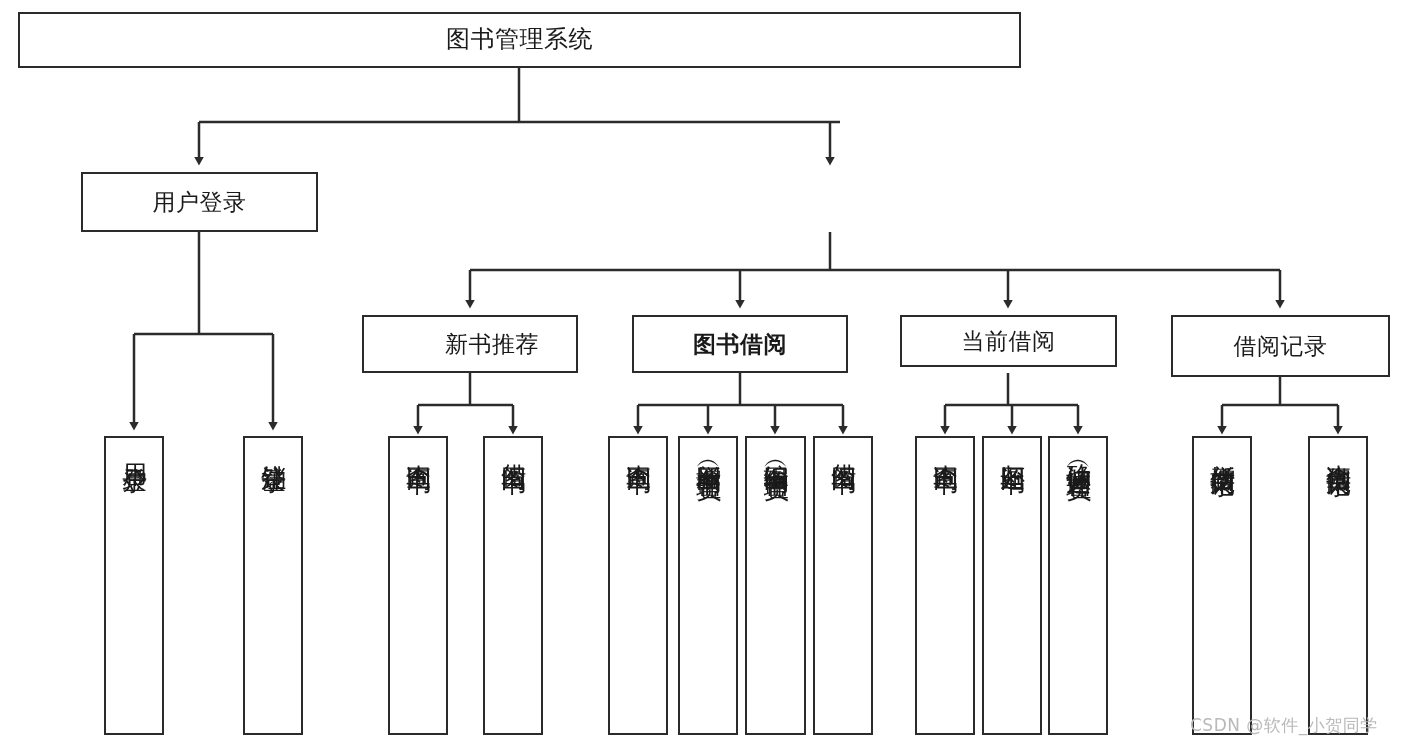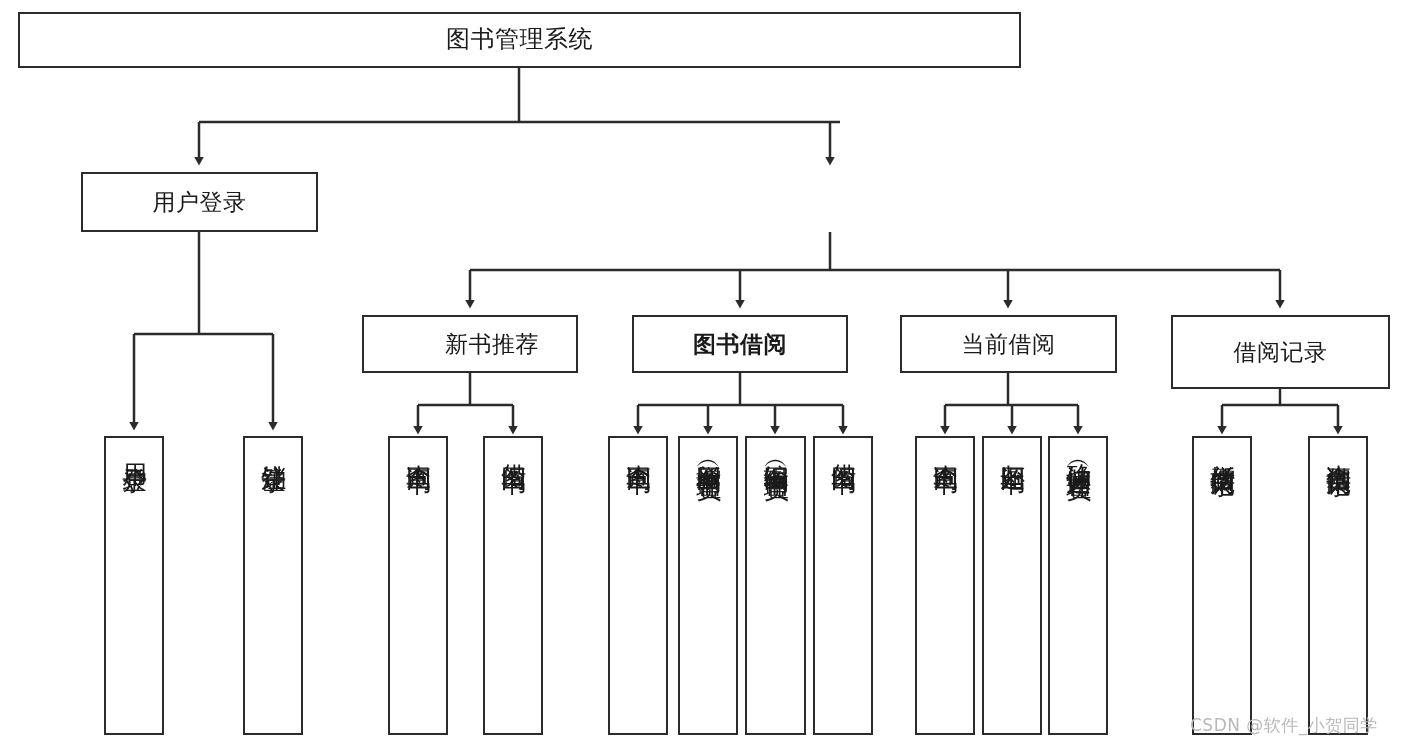--- a/index.html
+++ b/index.html
@@ -139,24 +139,24 @@
   <div class="node h" style="left:81px; top:172px; width:237px; height:60px;">
     <span class="label">用户登录</span>
   </div>
 
   <div class="node h" style="left:362px; top:315px; width:216px; height:58px;padding-left:44px;">
     <span class="label">新书推荐</span>
   </div>
   <div class="node h" style="left:632px; top:315px; width:216px; height:58px;font-weight:bold;">
     <span class="label">图书借阅</span>
   </div>
-  <div class="node h" style="left:900px; top:315px; width:217px; height:58px;">
+  <div class="node h" style="left:900px; top:315px; width:217px; height:52px;">
     <span class="label">当前借阅</span>
   </div>
-  <div class="node h" style="left:1171px; top:315px; width:219px; height:74px;">
+  <div class="node h" style="left:1171px; top:315px; width:219px; height:62px;">
     <span class="label">借阅记录</span>
   </div>
 
   <div class="node v" style="left:104px; top:436px; width:60px; height:299px;">
     <span class="label">用户登录</span>
   </div>
   <div class="node v" style="left:243px; top:436px; width:60px; height:299px;">
     <span class="label">注销登录</span>
   </div>
 

